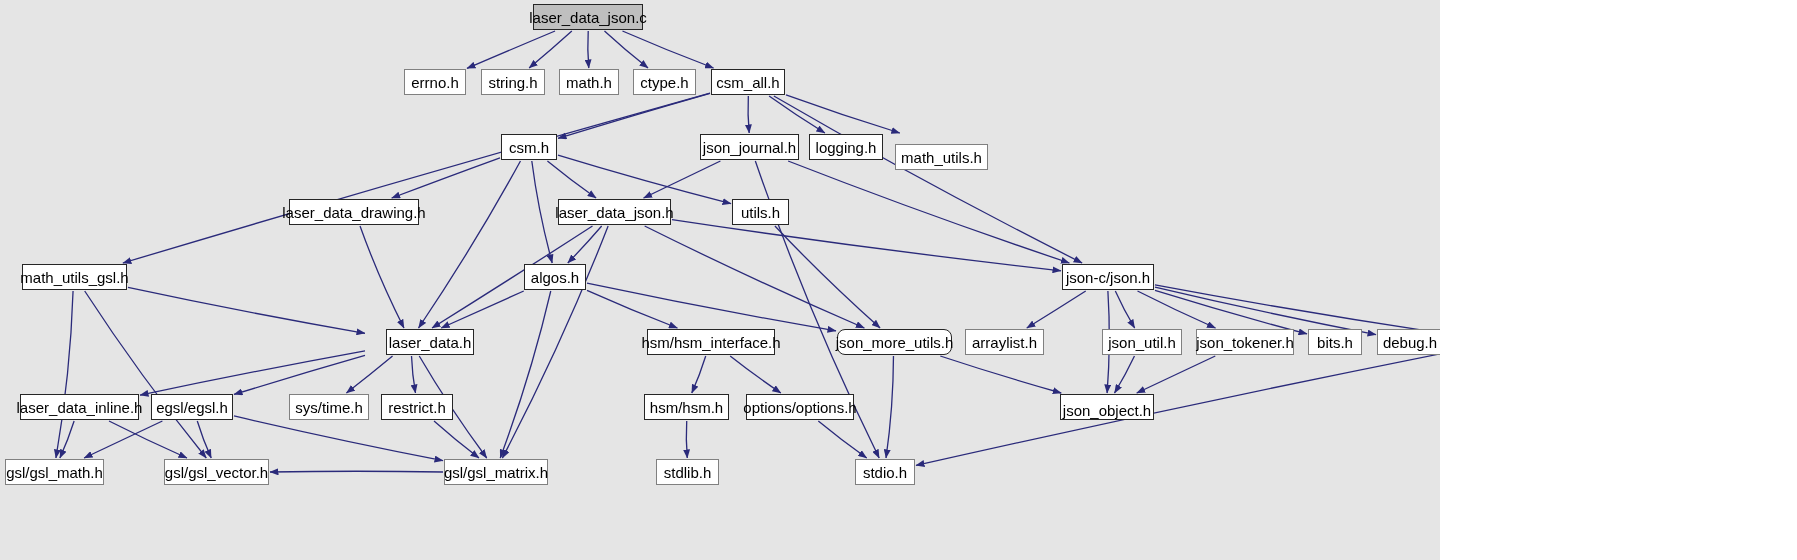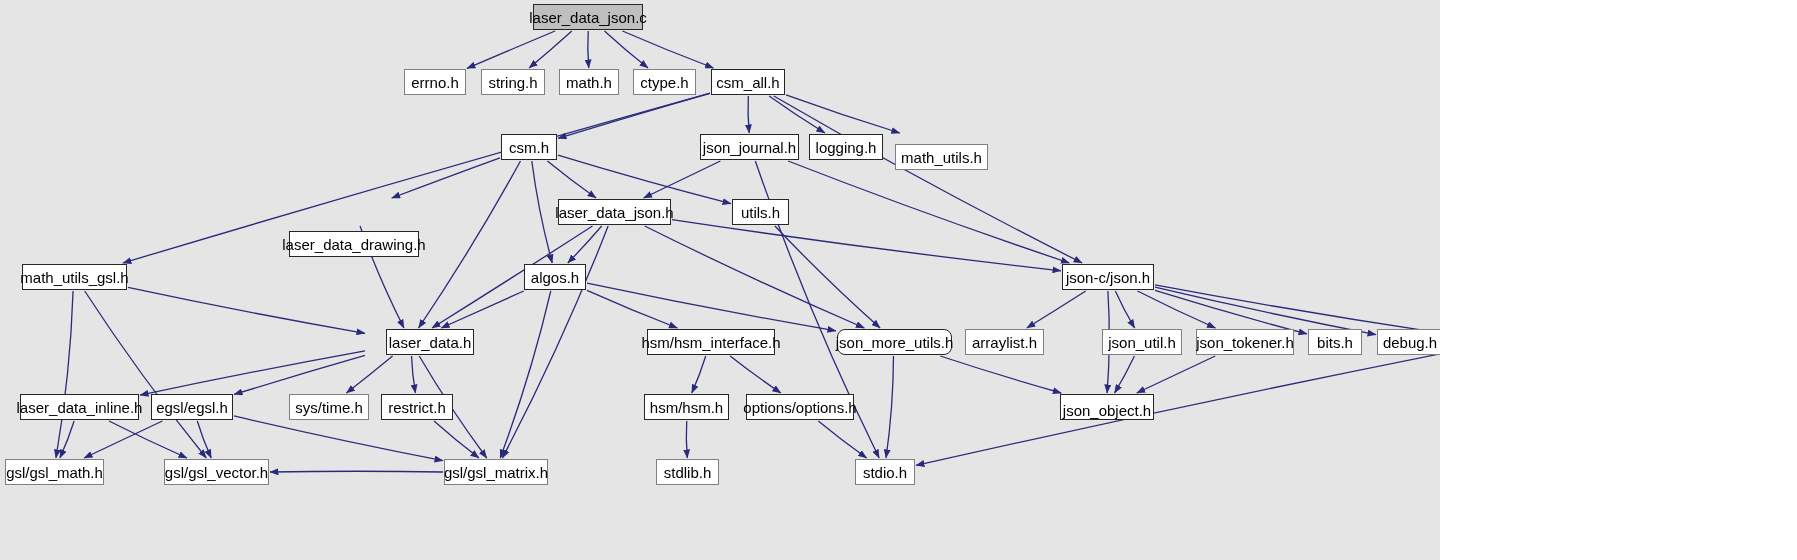--- a/index.html
+++ b/index.html
@@ -129,21 +129,21 @@
       </div>
       <div class="node solid" style="left: 700px; top: 134px; width: 99px;">
         <span>json_journal.h</span>
       </div>
       <div class="node solid" style="left: 809px; top: 134px; width: 74px;">
         <span>logging.h</span>
       </div>
       <div class="node plain" style="left: 895px; top: 144px; width: 93px;">
         <span>math_utils.h</span>
       </div>
-      <div class="node solid" style="left: 289px; top: 199px; width: 130px; margin-top: 32px;">
+      <div class="node solid" style="left: 289px; top: 199px; width: 130px;">
         <span>laser_data_drawing.h</span>
       </div>
       <div class="node solid" style="left: 558px; top: 199px; width: 113px;">
         <span>laser_data_json.h</span>
       </div>
       <div class="node solid" style="left: 732px; top: 199px; width: 57px;">
         <span>utils.h</span>
       </div>
       <div class="node solid" style="left: 22px; top: 264px; width: 105px;">
         <span>math_utils_gsl.h</span>

